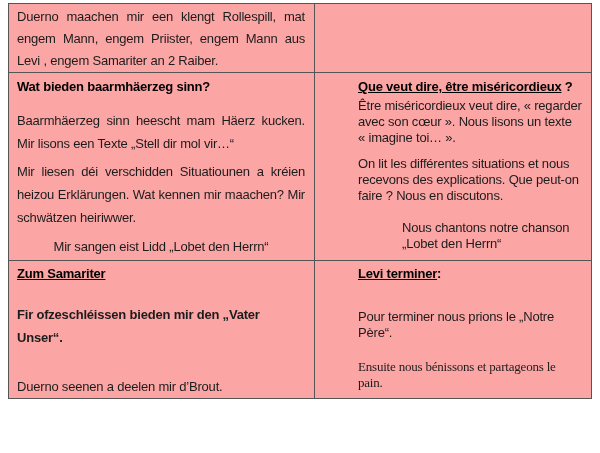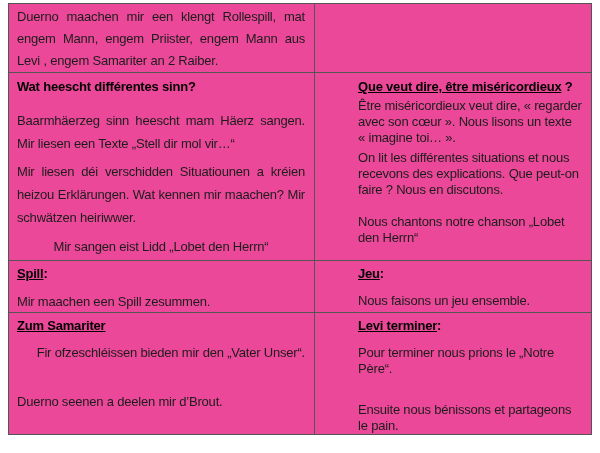--- a/index.html
+++ b/index.html
@@ -19,21 +19,21 @@
     width: 584px;
     border-collapse: collapse;
     table-layout: fixed;
     font-size: 13px;
     letter-spacing: -0.2px;
   }
   .doc-table td {
     border: 1.5px solid #555555;
     vertical-align: top;
     padding: 2px 9px 0 8px;
-    background: #ec4899;
+    background: #fca5a5;
   }
   td.col-lux { width: 288px; }
   td.col-fr  { width: auto; padding-left: 43px; }
 
   p { margin: 0; }
   .h {
     font-weight: 700;
     color: #000;
     line-height: 22px;
     white-space: nowrap;
@@ -51,70 +51,60 @@
   }
 
   
   .r1-lux .lux-p { line-height: 22px; }
 
   .r2 .h { line-height: 23px; }
   .r2-lux .p1 { margin-top: 11px; }
   .r2-lux .p2 { margin-top: 5px; }
   .r2-lux .p3 { margin-top: 6px; text-align: center; }
   .r2-fr .p1 { }
-  .r2-fr .p2 { margin-top: 4px; }
-  .r2-fr .p3 { margin-top: 16px; }
+  .r2-fr .p2 { margin-top: 10px; }
+  .r2-fr .p3 { margin-top: 16px; margin-left: 44px; }
 
   .r3 .p1 { margin-top: 8px; }
   .r3-lux .p1 { line-height: 18px; text-align: left; }
 
-  .r4-lux .p1 { margin-top: 4px; text-align: right; }
+  .r4-lux .p1 { margin-top: 18px; text-align: left; font-weight: bold; }
   .r4-lux .p2 { margin-top: 26px; text-align: left; }
-  .r4-fr .p1 { margin-top: 8px; }
-  .r4-fr .p2 { margin-top: 25px; }
+  .r4-fr .p1 { margin-top: 24px; }
+  .r4-fr .p2 { margin-top: 18px; font-family: Liberation Serif, serif; }
 </style>
 </head>
 <body>
 
 <table class="doc-table">
   <tbody>
     <tr>
       <td class="col-lux r1-lux" style="height:66px;">
         <p class="lux-p">Duerno maachen mir een klengt Rollespill, mat engem Mann, engem Priister, engem Mann aus Levi , engem Samariter an 2 Raiber.</p>
       </td>
       <td class="col-fr">
         <p class="fr-p"></p>
       </td>
     </tr>
 
     <tr class="r2">
       <td class="col-lux r2-lux" style="height:185px;">
-        <p class="h"><span>Wat heescht différentes sinn?</span></p>
-        <p class="lux-p p1">Baarmhäerzeg sinn heescht mam Häerz sangen. Mir liesen een Texte „Stell dir mol vir…“</p>
+        <p class="h"><span>Wat bieden baarmhäerzeg sinn?</span></p>
+        <p class="lux-p p1">Baarmhäerzeg sinn heescht mam Häerz kucken. Mir lisons een Texte „Stell dir mol vir…“</p>
         <p class="lux-p p2">Mir liesen déi verschidden Situatiounen a kréien heizou Erklärungen. Wat kennen mir maachen? Mir schwätzen heiriwwer.</p>
         <p class="lux-p p3">Mir sangen eist Lidd „Lobet den Herrn“</p>
       </td>
       <td class="col-fr r2-fr">
         <p class="h"><span class="u">Que veut dire, être miséricordieux</span><span> ?</span></p>
         <p class="fr-p p1">Être miséricordieux veut dire, « regarder avec son cœur ». Nous lisons un texte «  imagine toi… ».</p>
         <p class="fr-p p2">On lit les différentes situations et nous recevons des explications. Que peut-on faire ? Nous en discutons.</p>
         <p class="fr-p p3">Nous chantons notre chanson „Lobet den Herrn“</p>
       </td>
     </tr>
 
-    <tr class="r3">
-      <td class="col-lux r3-lux" style="height:49px;">
-        <p class="h"><span class="u">Spill</span><span>:</span></p>
-        <p class="lux-p p1">Mir maachen een Spill zesummen.</p>
-      </td>
-      <td class="col-fr r3-fr">
-        <p class="h"><span class="u">Jeu</span><span>:</span></p>
-        <p class="fr-p p1">Nous faisons un jeu ensemble.</p>
-      </td>
-    </tr>
 
     <tr>
       <td class="col-lux r4-lux" style="height:91px;">
         <p class="h"><span class="u">Zum Samariter</span><span></span></p>
         <p class="lux-p p1">Fir ofzeschléissen bieden mir den „Vater Unser“.</p>
         <p class="lux-p p2">Duerno seenen a deelen mir d’Brout.</p>
       </td>
       <td class="col-fr r4-fr">
         <p class="h"><span class="u">Levi terminer</span><span>:</span></p>
         <p class="fr-p p1">Pour terminer nous prions le „Notre Père“.</p>

